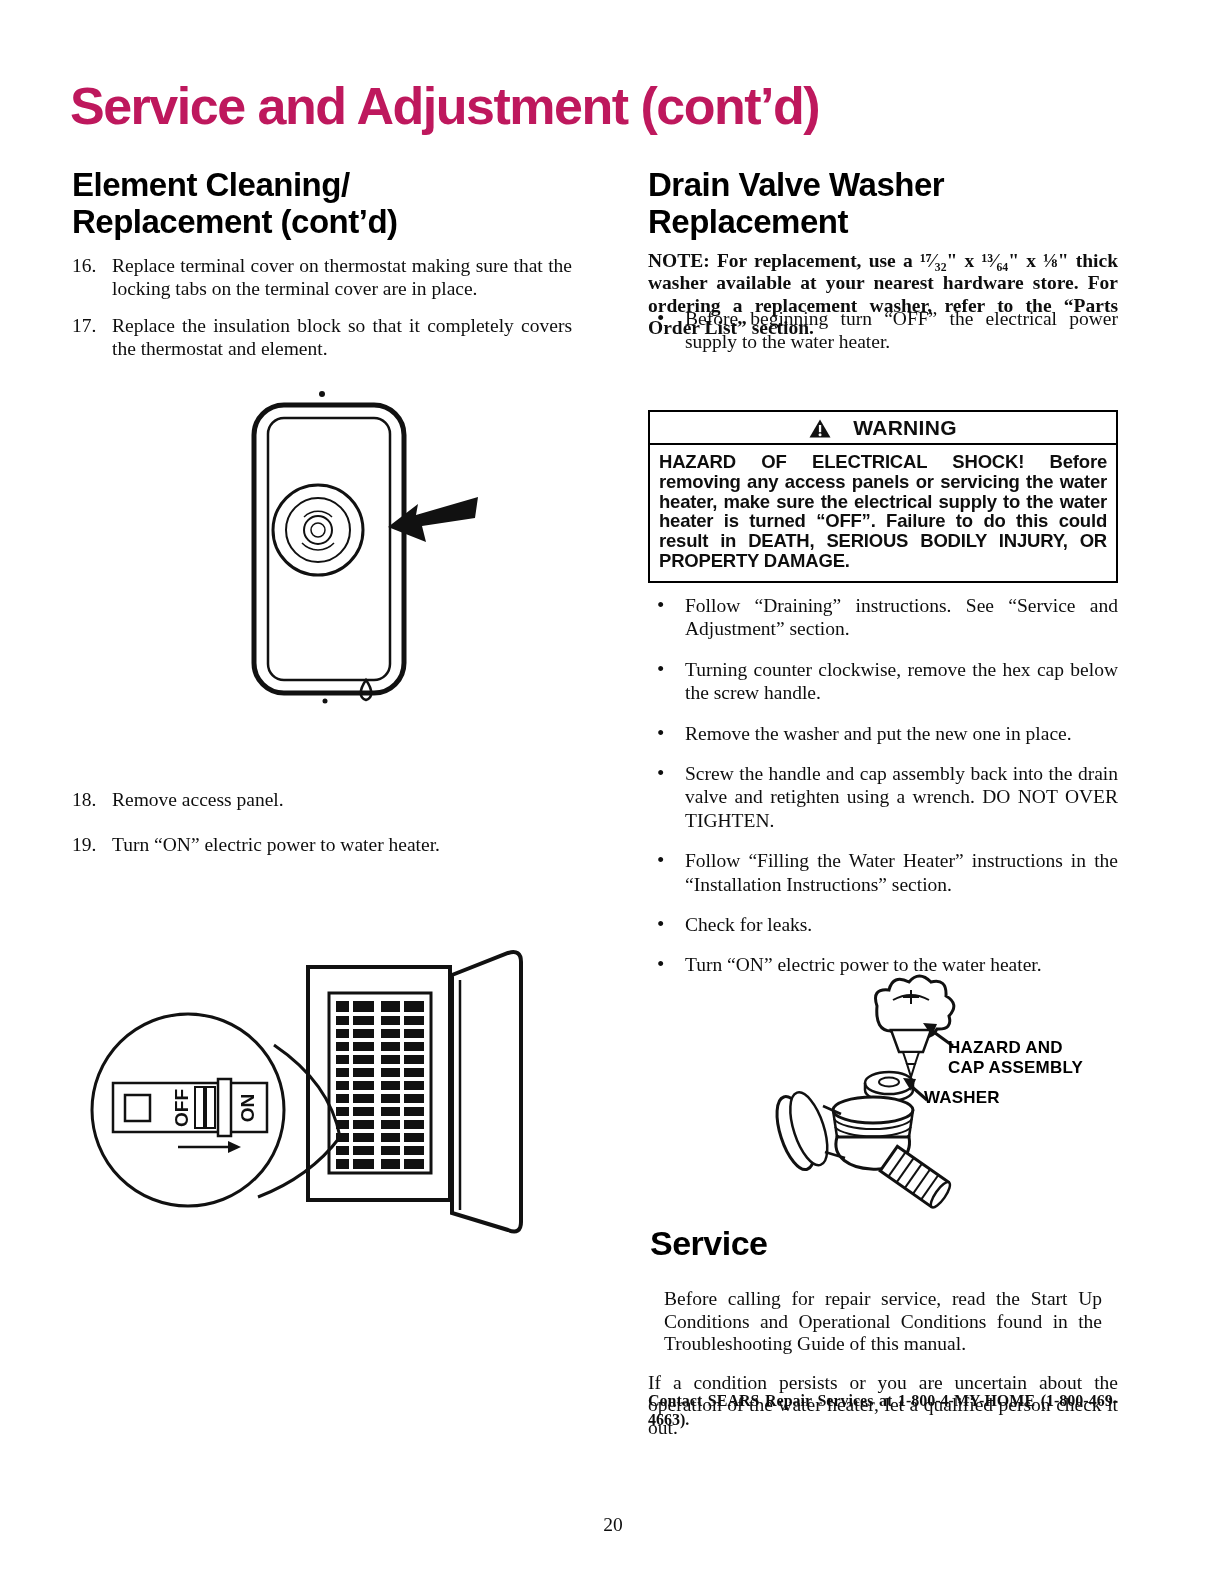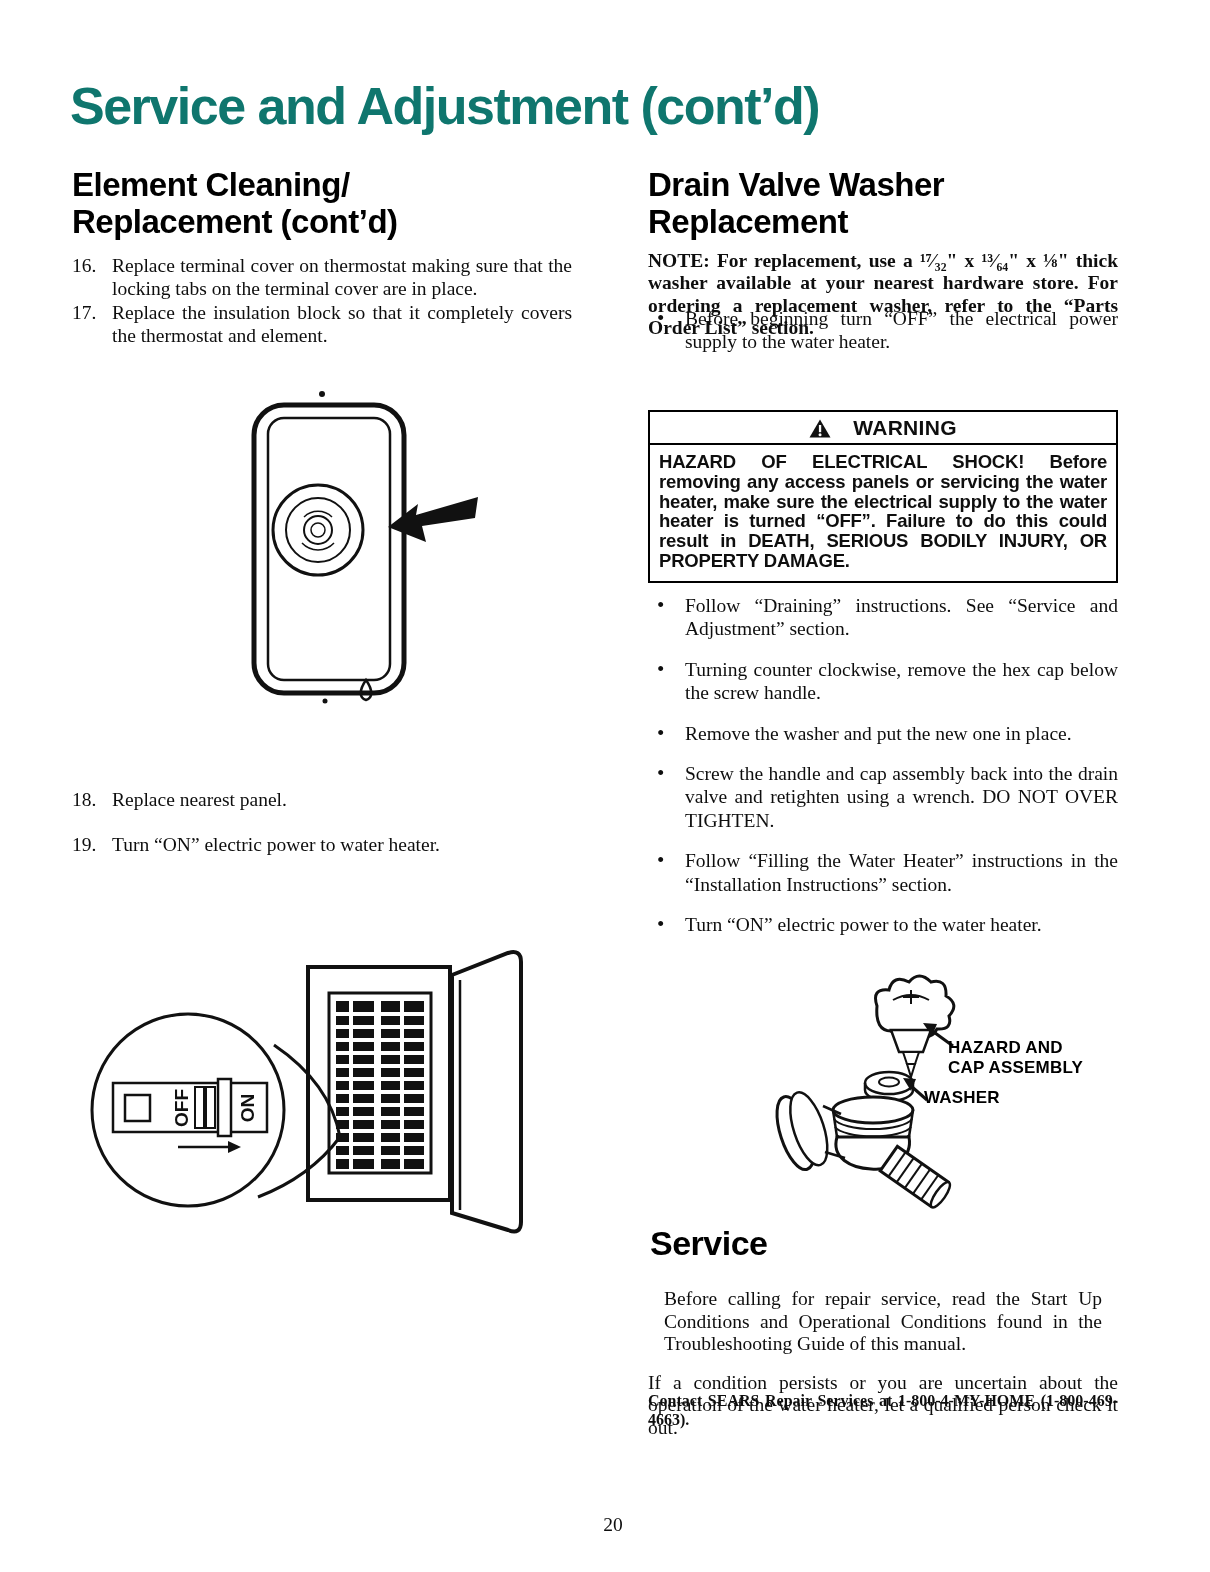--- a/index.html
+++ b/index.html
@@ -1,18 +1,18 @@
 <!DOCTYPE html>
 <html><head>
 <meta charset="utf-8">
 <style>
   html,body{margin:0;padding:0;background:#ffffff;}
   .page{position:relative;width:1210px;height:1572px;background:#fff;color:#0e0e0e;overflow:hidden;}
   .abs{position:absolute;}
-  .doc-title{font:700 52px/1 "Liberation Sans","DejaVu Sans",sans-serif;letter-spacing:-1.5px;color:#0f766e;}
+  .doc-title{font:700 52px/1 "Liberation Sans","DejaVu Sans",sans-serif;letter-spacing:-1.5px;color:#be185d;}
   .sec-h{font:700 33px/1.13 "Liberation Sans","DejaVu Sans",sans-serif;letter-spacing:-0.5px;color:#000;}
   .sub-h{font:700 34px/1 "Liberation Sans","DejaVu Sans",sans-serif;letter-spacing:-0.5px;color:#000;text-align:center;}
   .serif{font-family:"Liberation Serif","DejaVu Serif",serif;}
   .body-txt{font-size:19.5px;line-height:1.2;}
   .just{text-align:justify;}
   .bold{font-weight:700;}
   .num-item{position:relative;padding-left:40px;margin:0;}
   .num-item .num{position:absolute;left:0;top:0;}
   .bullet{position:relative;padding-left:37px;}
   .bullet::before{content:"\2022";position:absolute;left:9px;top:-1px;font-size:21px;}
@@ -30,21 +30,21 @@
 <div class="page">
 
   <div class="abs doc-title" style="left:70px;top:80px;">Service and Adjustment (cont’d)</div>
 
   <div class="abs sec-h" style="left:72px;top:166px;">
     <div>Element Cleaning/</div>
     <div>Replacement (cont’d)</div>
   </div>
 
   <div class="abs serif body-txt" style="left:72px;top:254px;width:500px;">
-    <div class="num-item just" style="margin-bottom:0;">
+    <div class="num-item just" style="margin-bottom:13px;">
       <span class="num">16.</span>
       <span>Replace terminal cover on thermostat making sure that the locking tabs on the terminal cover are in place.</span>
     </div>
     <div class="num-item just">
       <span class="num">17.</span>
       <span>Replace the insulation block so that it completely covers the thermostat and element.</span>
     </div>
   </div>
 
   <svg class="abs" style="left:240px;top:385px;" width="240" height="320" viewBox="0 0 240 320">
@@ -62,21 +62,21 @@
         <path d="M 62 158 A 22 22 0 0 0 94 158" stroke-width="1.5"></path>
       </g>
       <path d="M 126 295 C 133 305 133 313 126 315 C 119 313 119 305 126 295 Z" stroke-width="2.5"></path>
     </g>
     <polygon points="148,142 178,119 176,130 238,112 235,133 182,141 186,157" fill="#111"></polygon>
   </svg>
 
   <div class="abs serif body-txt" style="left:72px;top:788px;width:500px;">
     <div class="num-item" style="margin-bottom:22px;">
       <span class="num">18.</span>
-      <span>Replace nearest panel.</span>
+      <span>Remove access panel.</span>
     </div>
     <div class="num-item">
       <span class="num">19.</span>
       <span>Turn “ON” electric power to water heater.</span>
     </div>
   </div>
 
   <svg class="abs" style="left:78px;top:925px;" width="475" height="320" viewBox="0 0 475 320">
     <g fill="#fff" stroke="#111">
 
@@ -151,20 +151,21 @@
     </div>
     <div class="warn-body">HAZARD OF ELECTRICAL SHOCK! Before removing any access panels or servicing the water heater, make sure the electrical supply to the water heater is turned “OFF”. Failure to do this could result in DEATH, SERIOUS BODILY INJURY, OR PROPERTY DAMAGE.</div>
   </div>
 
   <div class="abs serif body-txt" style="left:648px;top:594px;width:470px;">
     <div class="bullet just" style="margin-bottom:17px;">Follow “Draining” instructions. See “Service and Adjustment” section.</div>
     <div class="bullet just" style="margin-bottom:17px;">Turning counter clockwise, remove the hex cap below the screw handle.</div>
     <div class="bullet just" style="margin-bottom:17px;">Remove the washer and put the new one in place.</div>
     <div class="bullet just" style="margin-bottom:17px;">Screw the handle and cap assembly back into the drain valve and retighten using a wrench. DO NOT OVER TIGHTEN.</div>
     <div class="bullet just" style="margin-bottom:17px;">Follow “Filling the Water Heater” instructions in the “Installation Instructions” section.</div>
+    <div class="bullet just" style="margin-bottom:17px;">Check for leaks.</div>
     <div class="bullet just">Turn “ON” electric power to the water heater.</div>
   </div>
 
   <svg class="abs" style="left:765px;top:960px;" width="430" height="265" viewBox="0 0 430 265">
     <g fill="#fff" stroke="#111">
 
       <g>
         <path d="M 112 46 Q 106 28 124 30 Q 128 14 144 22 Q 154 10 166 22 Q 182 18 181 36 Q 195 44 184 56 Q 188 70 172 69 Q 166 81 150 75 Q 134 83 126 71 Q 110 71 112 46 Z" stroke-width="3"></path>
         <path d="M 128 40 Q 146 30 164 40" stroke-width="2"></path>
         <line x1="146" y1="30" x2="146" y2="44" stroke-width="2"></line>

